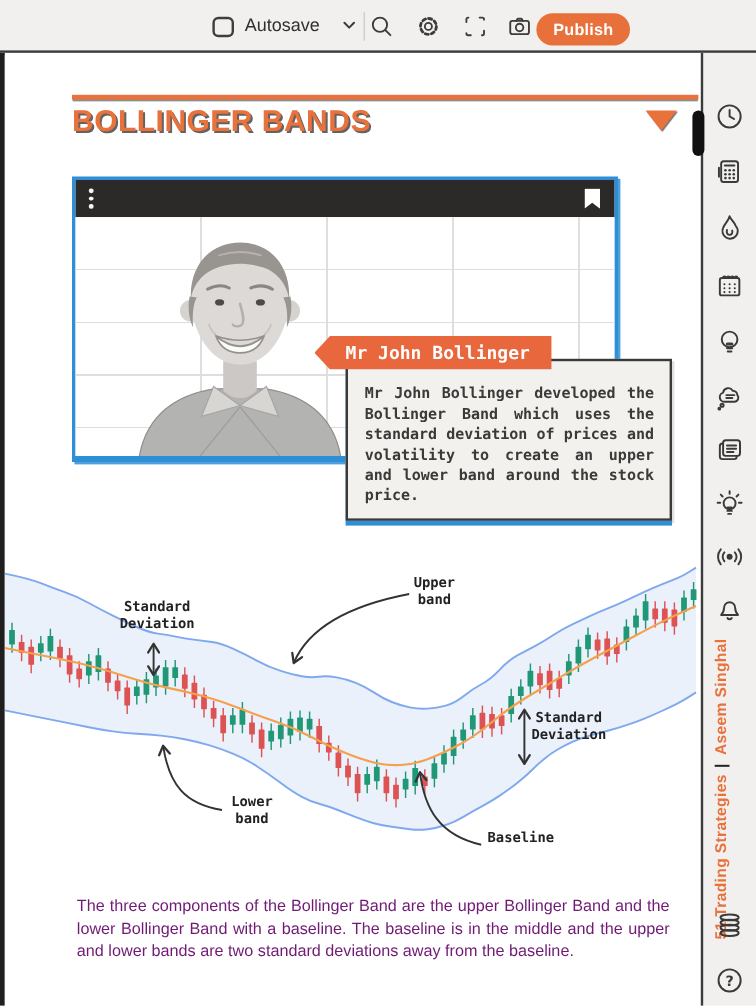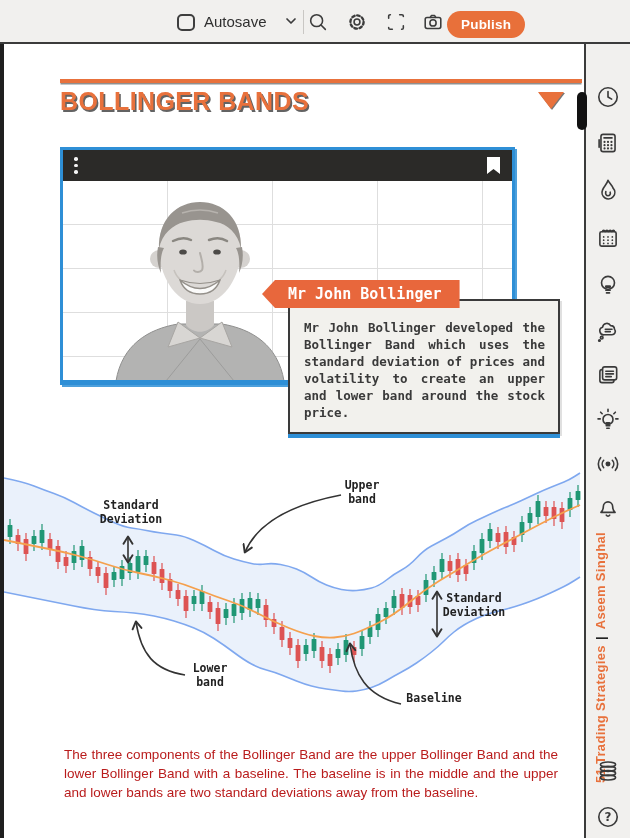--- a/index.html
+++ b/index.html
@@ -79,21 +79,21 @@
              box-shadow:0 4px 0 0 #2e8fd6, 2px 2px 0 rgba(0,0,0,.12);
              padding:18px 13px 11px 14px; }
   #tooltip p { font-family:"DejaVu Sans Mono",monospace; font-weight:bold;
                font-size:12.5px; line-height:17px; color:#3a3a3a; text-align:justify; }
 
   
   #bb-chart { position:absolute; left:0; top:416px; width:580px; height:284px; }
 
   
   #body-text { position:absolute; left:60px; top:699px; width:494px;
-               font-size:13.5px; line-height:1.42; color:#b91c1c; text-align:justify; }
+               font-size:13.5px; line-height:1.42; color:#701a75; text-align:justify; }
 </style>
 </head>
 <body>
 
 <div id="toolbar">
   <span id="autosave-box"></span>
   <span id="autosave-label">Autosave</span>
   <span id="autosave-chevron">
     <svg viewBox="0 0 14 14">
         <path d="M3 5l4 4 4-4" fill="none" stroke="#3c3c3c" stroke-width="1.7" stroke-linecap="round" stroke-linejoin="round"></path>

